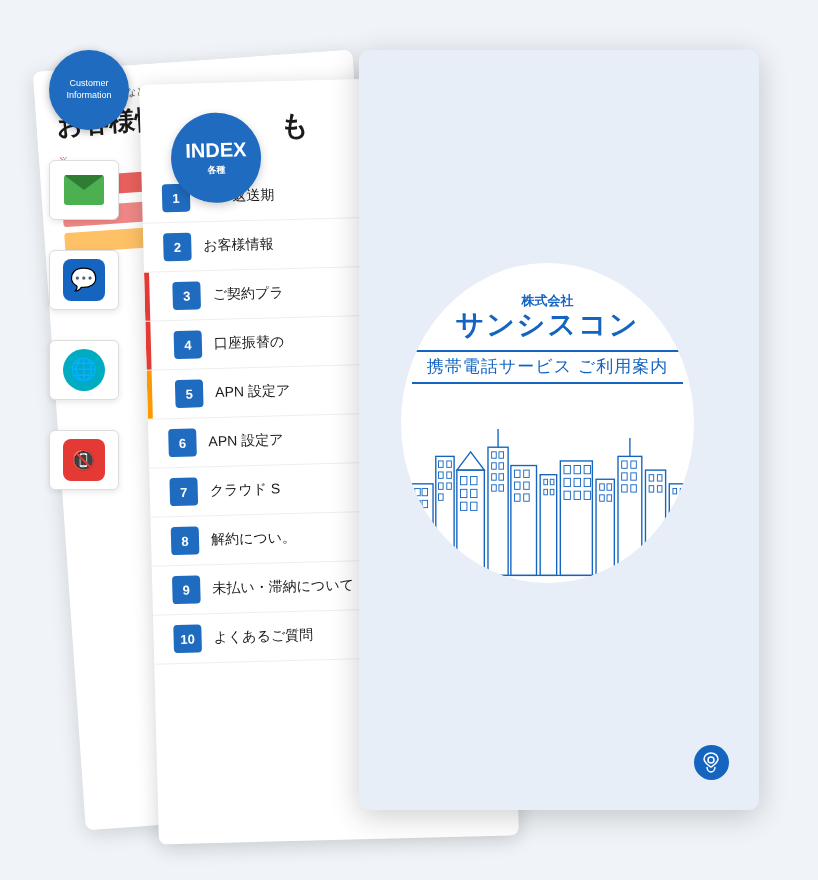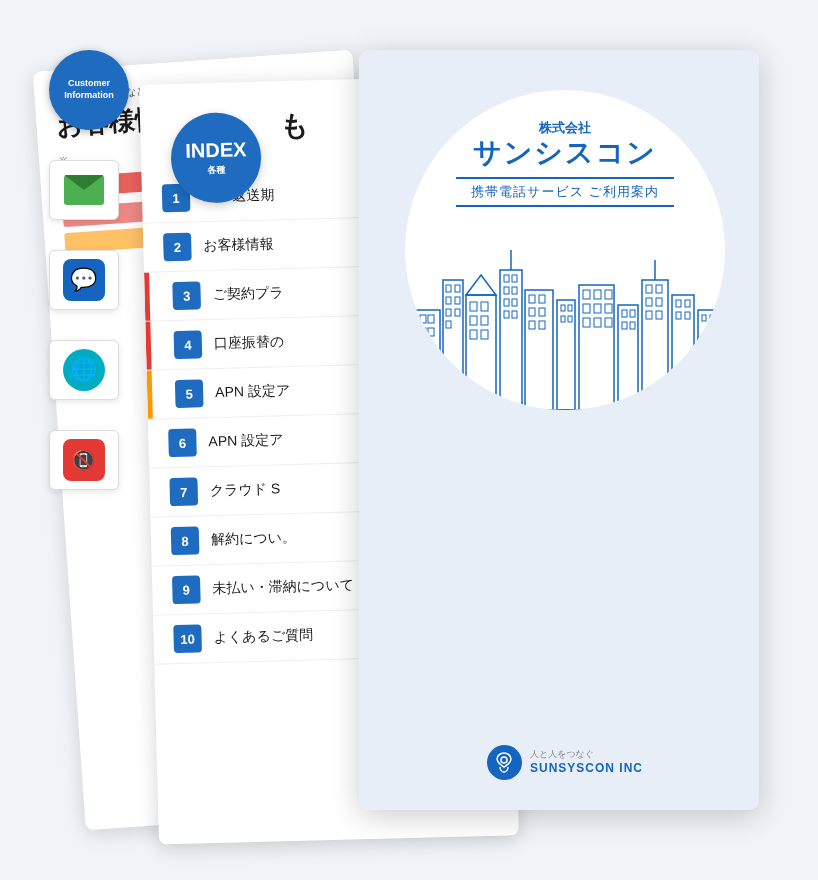--- a/index.html
+++ b/index.html
@@ -60,21 +60,21 @@
       height: 80px;
       background: #1e6bbf;
       border-radius: 50%;
       display: flex;
       flex-direction: column;
       align-items: center;
       justify-content: center;
       color: white;
       font-size: 9px;
       text-align: center;
-      font-weight: bold;
+      font-weight: normal;
       line-height: 1.3;
       z-index: 5;
       box-shadow: 0 2px 8px rgba(0,0,0,0.3);
     }
 
     .email-icon-box {
       position: absolute;
       top: 130px;
       left: -10px;
       width: 70px;
@@ -311,21 +311,20 @@
       background: #e8eef8;
       border-radius: 10px;
       box-shadow: 0 6px 30px rgba(0,0,0,0.2);
       overflow: hidden;
       z-index: 3;
     }
 
     .doc-front-content {
       padding: 40px 30px 30px 42px;
       display: flex;
-      flex-direction: column;
       align-items: center;
       height: 100%;
     }
 
     .city-circle {
       width: 320px;
       height: 320px;
       background: #fff;
       border-radius: 50%;
       display: flex;
@@ -354,21 +353,21 @@
 
     .company-name-line2 {
       font-size: 28px;
       color: #1565c0;
       font-weight: 700;
       letter-spacing: 2px;
       display: block;
     }
 
     .company-subtitle {
-      font-size: 13px;
+      font-size: 17px;
       color: #1565c0;
       border-top: 2px solid #1565c0;
       border-bottom: 2px solid #1565c0;
       padding: 5px 15px;
       margin-top: 8px;
       letter-spacing: 1px;
       display: block;
     }
 
     .city-illustration {
@@ -637,22 +636,18 @@
       </div>
 
       <div class="footer-logo">
         <div class="footer-logo-icon">
           <svg width="25" height="25" viewBox="0 0 25 25" xmlns="http://www.w3.org/2000/svg">
             <path d="M12 3 C8 3 5 6 5 9 C5 13 9 15 12 17 C15 15 19 13 19 9 C19 6 16 3 12 3 Z" fill="none" stroke="white" stroke-width="1.5"></path>
             <path d="M8 17 C8 20 10 22 12 22 C14 22 16 20 16 17" fill="none" stroke="white" stroke-width="1.5"></path>
             <circle cx="12" cy="10" r="3" fill="none" stroke="white" stroke-width="1.5"></circle>
           </svg>
         </div>
-        <div class="footer-logo-text">
-          <div class="logo-tagline">人と人をつなぐ</div>
-          <div style="font-weight:bold;font-size:12px;color:#1565c0;letter-spacing:1px;">SUNSYSCON INC</div>
-        </div>
       </div>
 
     </div>
   </div>
 
 </div>
 
 </body></html>

